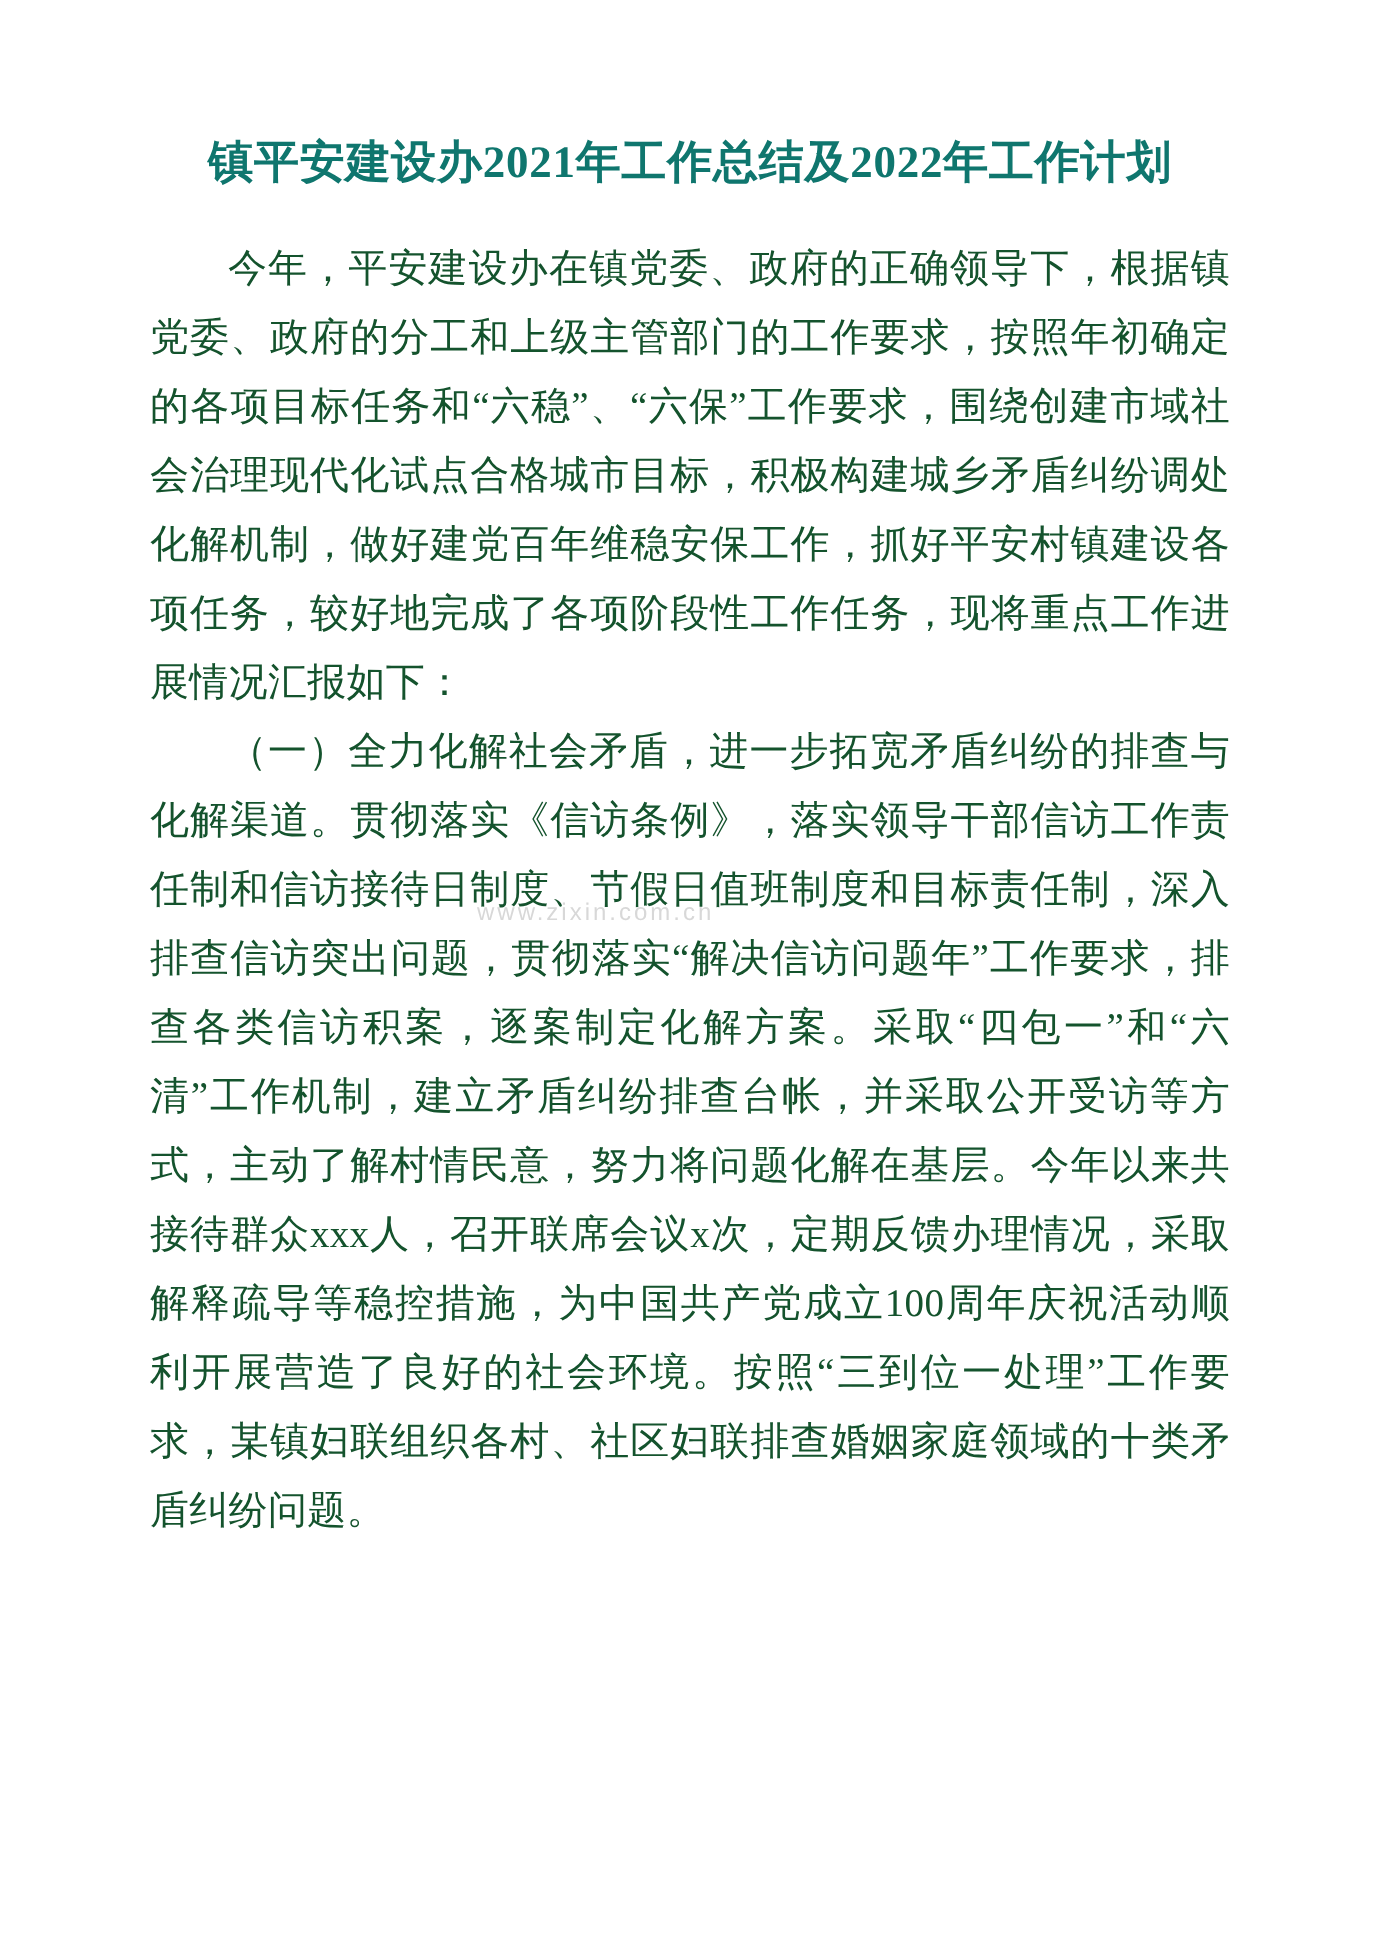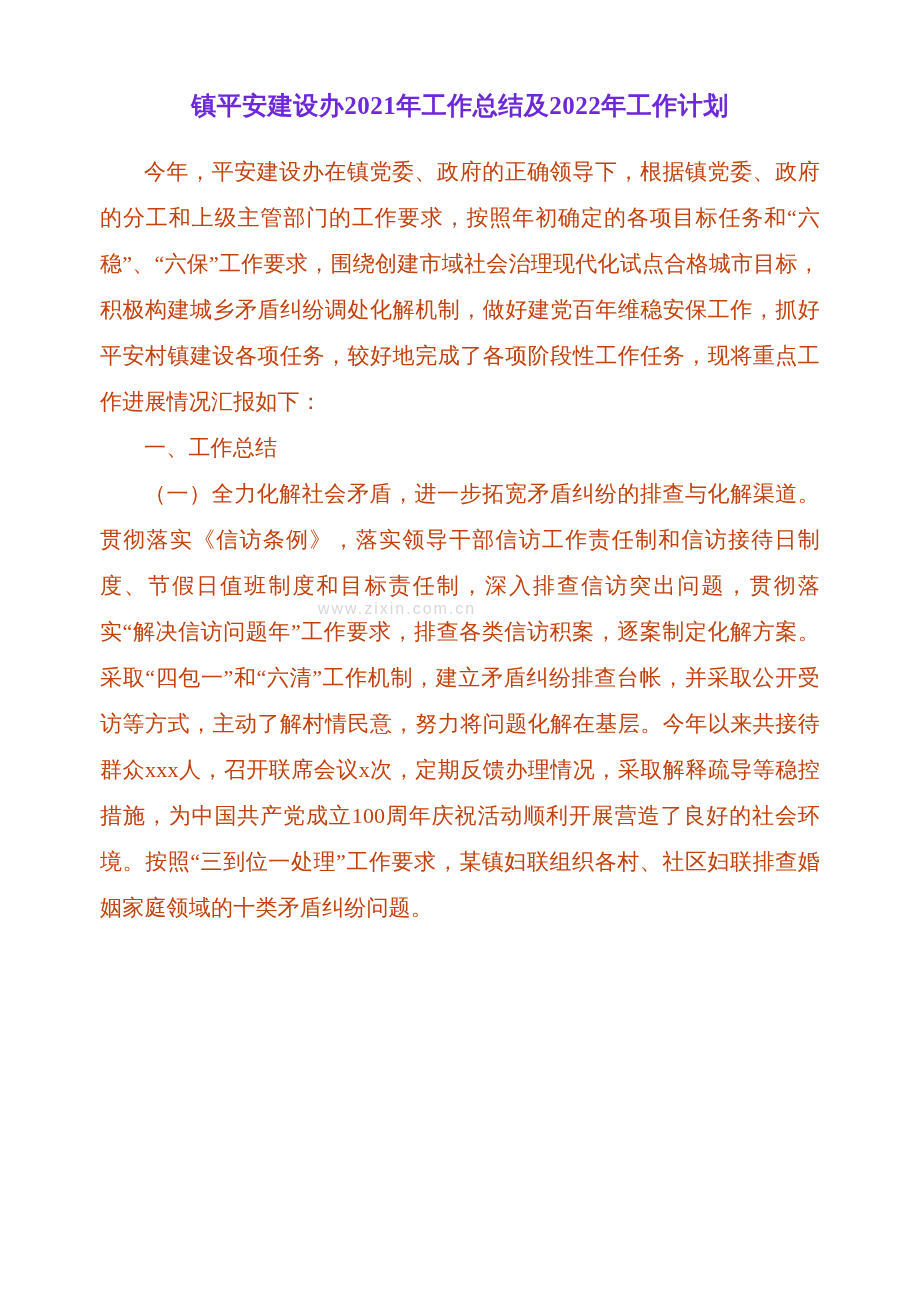--- a/index.html
+++ b/index.html
@@ -18,35 +18,35 @@
     background: #ffffff;
     overflow: hidden;
   }
   .content {
     position: absolute;
     left: 100px;
     top: 88px;
     width: 720px;
   }
   .doc-title {
-    font-size: 25px;
+    font-size: 30px;
     font-weight: bold;
     text-align: center;
     letter-spacing: 0.5px;
     line-height: 1.4;
     margin: 0 0 26px 0;
-    color: #6d28d9;
+    color: #0f766e;
   }
   .para {
-    font-size: 22px;
+    font-size: 26px;
     line-height: 46px;
     text-align: justify;
     text-justify: inter-ideograph;
     margin: 0;
-    color: #c2410c;
+    color: #14532d;
     letter-spacing: 0.2px;
   }
   .para.indent {
     text-indent: 2em;
   }
   .para.gap-before {
     margin-top: 22px;
   }
   .watermark {
     position: absolute;
@@ -65,21 +65,20 @@
 <body>
 
 <div class="page">
 
   <div class="content">
 
     <h1 class="doc-title">镇平安建设办2021年工作总结及2022年工作计划</h1>
 
     <p class="para indent">今年，平安建设办在镇党委、政府的正确领导下，根据镇党委、政府的分工和上级主管部门的工作要求，按照年初确定的各项目标任务和“六稳”、“六保”工作要求，围绕创建市域社会治理现代化试点合格城市目标，积极构建城乡矛盾纠纷调处化解机制，做好建党百年维稳安保工作，抓好平安村镇建设各项任务，较好地完成了各项阶段性工作任务，现将重点工作进展情况汇报如下：</p>
 
-    <p class="para indent">一、工作总结</p>
 
     <p class="para indent">（一）全力化解社会矛盾，进一步拓宽矛盾纠纷的排查与化解渠道。贯彻落实《信访条例》，落实领导干部信访工作责任制和信访接待日制度、节假日值班制度和目标责任制，深入排查信访突出问题，贯彻落实“解决信访问题年”工作要求，排查各类信访积案，逐案制定化解方案。采取“四包一”和“六清”工作机制，建立矛盾纠纷排查台帐，并采取公开受访等方式，主动了解村情民意，努力将问题化解在基层。今年以来共接待群众xxx人，召开联席会议x次，定期反馈办理情况，采取解释疏导等稳控措施，为中国共产党成立100周年庆祝活动顺利开展营造了良好的社会环境。按照“三到位一处理”工作要求，某镇妇联组织各村、社区妇联排查婚姻家庭领域的十类矛盾纠纷问题。</p>
 
 
   </div>
 
   <div class="watermark">www.zixin.com.cn</div>
 
 </div>
 

